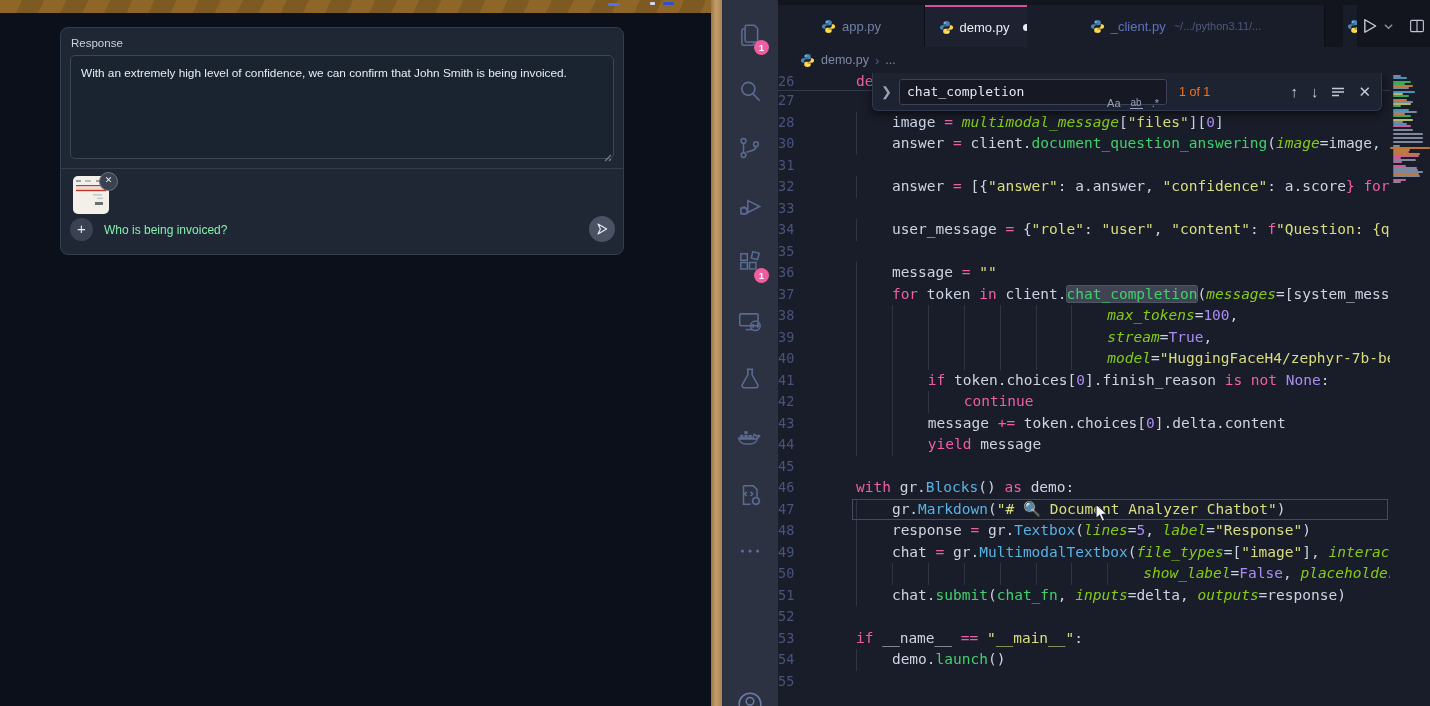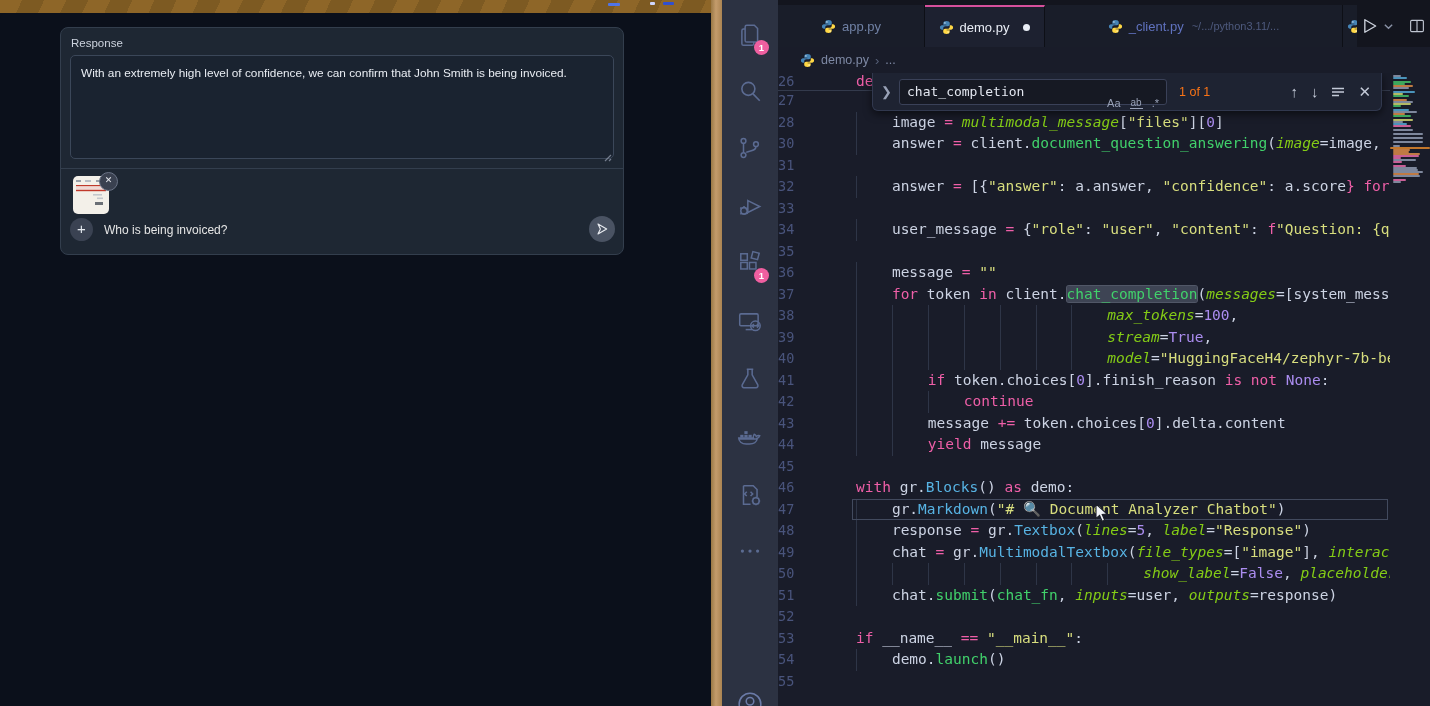--- a/index.html
+++ b/index.html
@@ -22,21 +22,21 @@
      padding:9px 10px;font-size:11.8px;color:#e9edf3;line-height:1.45;}
   .gr-resize{position:absolute;right:11px;top:124px;width:10px;height:10px;opacity:.8;}
   .gr-hr{position:absolute;left:0;right:0;top:140px;border-top:1px solid #333e4d;}
   .gr-thumb{position:absolute;left:12px;top:148px;width:36px;height:38px;
      background:#f3f0e9;border-radius:5px;overflow:hidden;}
   .gr-thumb-close{position:absolute;left:38px;top:144px;width:17px;height:17px;border-radius:50%;
      background:#3a4150;border:1px solid #6a7386;color:#e8ebf0;font-size:9px;line-height:15px;
      text-align:center;cursor:pointer;}
   .gr-plus{position:absolute;left:9px;top:190px;width:23px;height:23px;border-radius:50%;
      background:#3a4252;color:#e6eaf0;font-size:15px;line-height:21px;text-align:center;cursor:pointer;}
-  .gr-chat-text{position:absolute;left:43px;top:195px;font-size:12px;color:#e5e5e5;line-height:14px;}
+  .gr-chat-text{position:absolute;left:43px;top:195px;font-size:12px;color:#86efac;line-height:14px;}
   .gr-send{position:absolute;right:8px;top:188px;width:26px;height:26px;border-radius:50%;
      background:#4a5363;cursor:pointer;display:flex;align-items:center;justify-content:center;}
   
   #vscode-window{position:absolute;left:722px;top:0;width:708px;height:706px;
      background:#191c29;overflow:hidden;}
   #activity-bar{position:absolute;left:0;top:0;width:56px;height:706px;background:#2c3242;}
   .ab-item{position:absolute;left:0;width:56px;height:44px;display:flex;align-items:center;
      justify-content:center;cursor:pointer;}
   .ab-badge{position:absolute;right:9px;bottom:2px;min-width:15px;height:15px;border-radius:8px;
      background:#ef5fa0;color:#fff;font-size:9.5px;line-height:15px;text-align:center;font-weight:bold;}
@@ -265,21 +265,21 @@
             <svg width="15" height="15" viewBox="0 0 16 16">
               <path fill="#4584b6" d="M7.9 1C5.9 1 4.6 1.9 4.6 3.4V5h3.3v.6H3.2C1.9 5.6 1 6.6 1 8s.9 2.4 2.2 2.4h1.3V8.9c0-1.3 1-2.3 2.3-2.3h2.6c1.2 0 2.1-.9 2.1-2.1V3.4C11.5 1.9 10 1 7.9 1z"></path>
               <path fill="#ffd845" d="M8.1 15c2 0 3.3-.9 3.3-2.4V11H8.1v-.6h4.7c1.3 0 2.2-1 2.2-2.4s-.9-2.4-2.2-2.4h-1.3v1.5c0 1.3-1 2.3-2.3 2.3H6.6c-1.2 0-2.1.9-2.1 2.1v1.1C4.5 14.1 6 15 8.1 15z"></path>
               <circle cx="6.3" cy="3.1" r=".7" fill="#fff"></circle>
               <circle cx="9.7" cy="12.9" r=".7" fill="#fff"></circle>
             </svg>
           </span>
           <span class="tab-label" style="color:#e9edf5">demo.py</span>
           <span class="tab-dot"></span>
         </div>
-        <div class="tab" style="left: 267px; width: 298px;">
+        <div class="tab" style="left: 249px; width: 298px;">
           <span>
             <svg width="15" height="15" viewBox="0 0 16 16">
               <path fill="#4584b6" d="M7.9 1C5.9 1 4.6 1.9 4.6 3.4V5h3.3v.6H3.2C1.9 5.6 1 6.6 1 8s.9 2.4 2.2 2.4h1.3V8.9c0-1.3 1-2.3 2.3-2.3h2.6c1.2 0 2.1-.9 2.1-2.1V3.4C11.5 1.9 10 1 7.9 1z"></path>
               <path fill="#ffd845" d="M8.1 15c2 0 3.3-.9 3.3-2.4V11H8.1v-.6h4.7c1.3 0 2.2-1 2.2-2.4s-.9-2.4-2.2-2.4h-1.3v1.5c0 1.3-1 2.3-2.3 2.3H6.6c-1.2 0-2.1.9-2.1 2.1v1.1C4.5 14.1 6 15 8.1 15z"></path>
               <circle cx="6.3" cy="3.1" r=".7" fill="#fff"></circle>
               <circle cx="9.7" cy="12.9" r=".7" fill="#fff"></circle>
             </svg>
           </span>
           <span class="tab-label" style="color:#6072bf">_client.py</span>
           <span class="tab-desc">~/.../python3.11/...</span>
@@ -403,21 +403,21 @@
           <div class="line">
             <span class="ln">49</span>
             <span class="lc"><span class="guide"></span><span class="tk-pl">chat </span><span class="tk-kw">= </span><span class="tk-pl">gr.</span><span class="tk-ty">MultimodalTextbox</span><span class="tk-pl">(</span><span class="tk-pm">file_types</span><span class="tk-pl">=[</span><span class="tk-st">"image"</span><span class="tk-pl">], </span><span class="tk-pm">interac</span></span>
           </div>
           <div class="line">
             <span class="ln">50</span>
             <span class="lc"><span class="guide"></span><span class="guide"></span><span class="guide"></span><span class="guide"></span><span class="guide"></span><span class="guide"></span><span class="guide"></span><span class="guide"></span><span class="tk-pm">show_label</span><span class="tk-pl">=</span><span class="tk-nm">False</span><span class="tk-pl">, </span><span class="tk-pm">placeholder</span></span>
           </div>
           <div class="line">
             <span class="ln">51</span>
-            <span class="lc"><span class="guide"></span><span class="tk-pl">chat.</span><span class="tk-fn">submit</span><span class="tk-pl">(</span><span class="tk-fn">chat_fn</span><span class="tk-pl">, </span><span class="tk-pm">inputs</span><span class="tk-pl">=user, </span><span class="tk-pm">outputs</span><span class="tk-pl">=response)</span></span>
+            <span class="lc"><span class="guide"></span><span class="tk-pl">chat.</span><span class="tk-fn">submit</span><span class="tk-pl">(</span><span class="tk-fn">chat_fn</span><span class="tk-pl">, </span><span class="tk-pm">inputs</span><span class="tk-pl">=delta, </span><span class="tk-pm">outputs</span><span class="tk-pl">=response)</span></span>
           </div>
           <div class="line">
             <span class="ln">52</span>
             <span class="lc"></span>
           </div>
           <div class="line">
             <span class="ln">53</span>
             <span class="lc"><span class="tk-kw">if</span><span class="tk-pl"> __name__ </span><span class="tk-kw">== </span><span class="tk-st">"__main__"</span><span class="tk-pl">:</span></span>
           </div>
           <div class="line">

